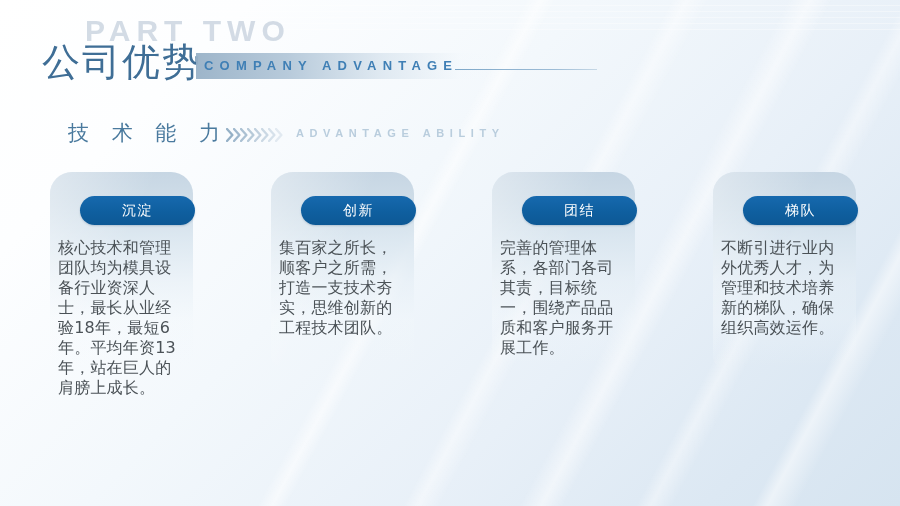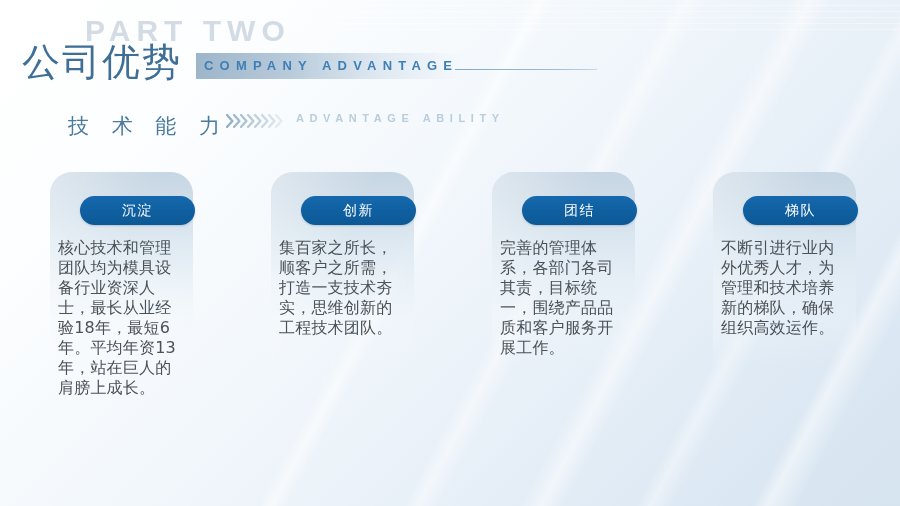--- a/index.html
+++ b/index.html
@@ -73,21 +73,21 @@
     letter-spacing: 6px;
     font-weight: 700;
     color: #ccd6e1;
     opacity: .85;
     white-space: nowrap;
     user-select: none;
     margin-left: 25px;
   }
   .main-title {
     position: absolute;
-    left: 22px;
+    left: 42px;
     top: 40px;
     font-size: 38px;
     line-height: 44px;
     letter-spacing: 2px;
     color: #3f6e96;
     font-family: "DejaVu Sans", "Liberation Sans", sans-serif;
     white-space: nowrap;
   }
   .adv-bar {
     position: absolute;
@@ -122,21 +122,21 @@
   }
 
   
   .sub-wrap {
     position: absolute;
     left: 0;
     top: 112px;
     width: 732px;
     height: 42px;
     display: flex;
-    align-items: flex-start;
+    align-items: center;
     z-index: 5;
   }
   .sub-cn {
     margin-left: 68px;
     font-size: 21px;
     letter-spacing: 8px;
     color: #4a7a9e;
     font-family: "DejaVu Sans", "Liberation Sans", sans-serif;
     white-space: nowrap;
   }

